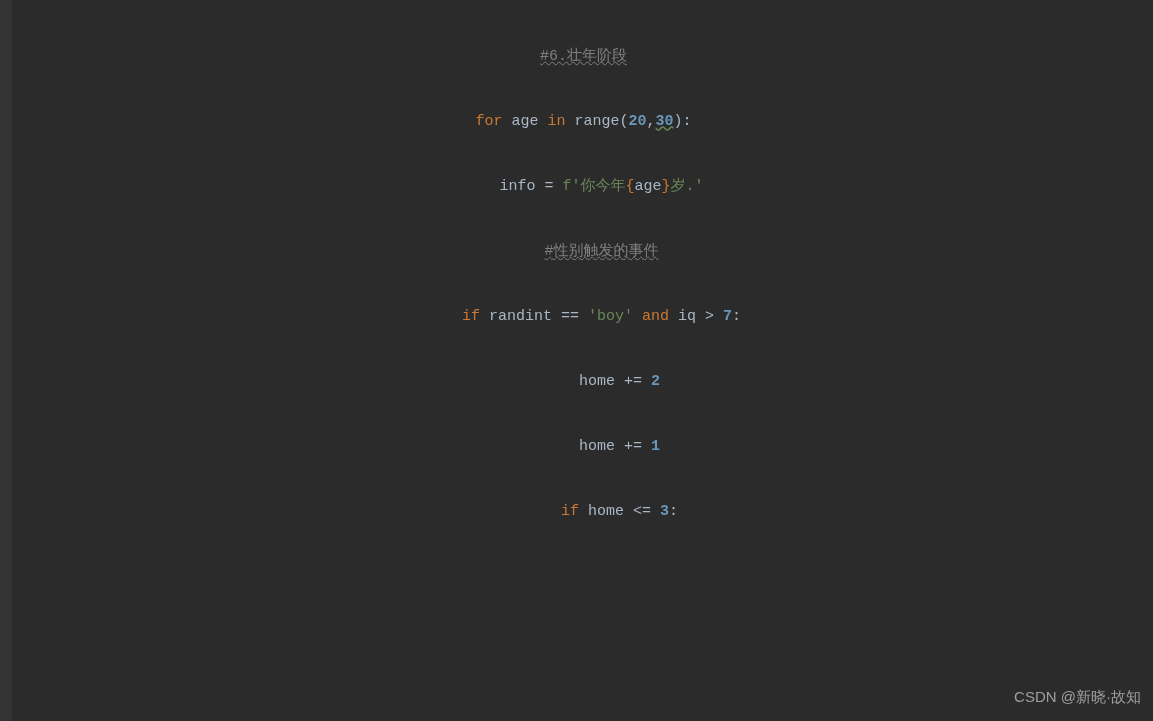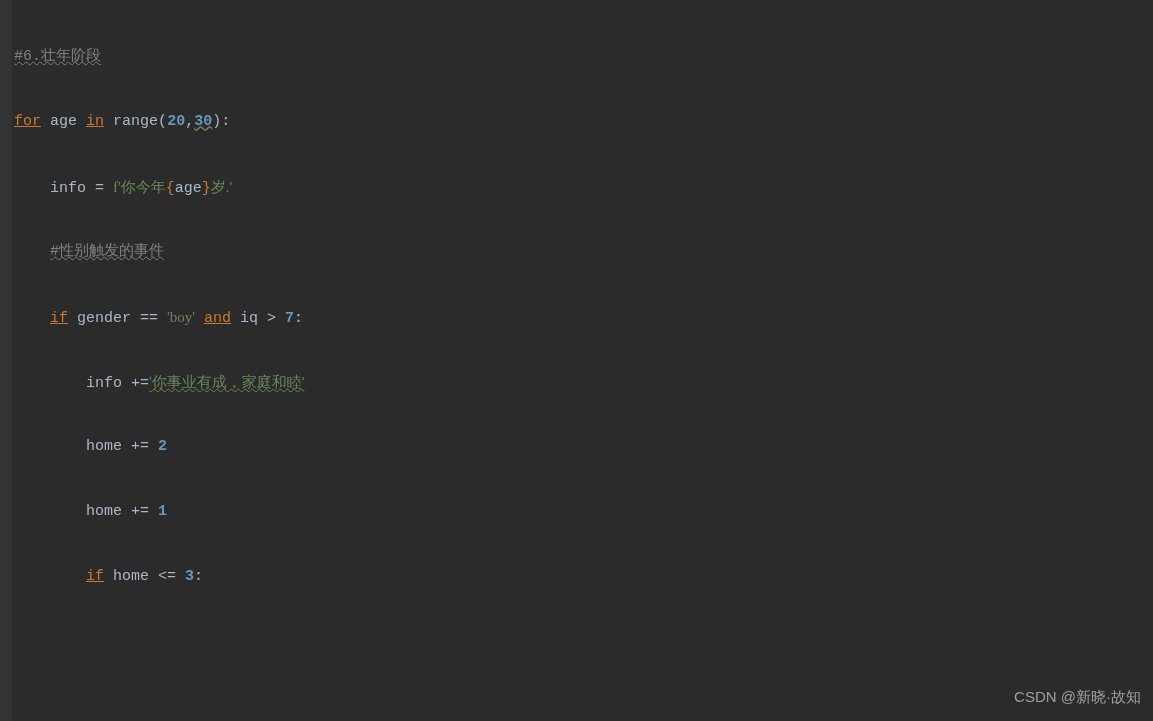--- a/index.html
+++ b/index.html
@@ -23,24 +23,24 @@
   background: #313335;
 }
 .code {
   position: absolute;
   left: 14px;
   top: 0;
   width: calc(100% - 14px);
   padding-top: 8px;
   white-space: pre;
 }
-.line { height: 32.5px; display: block; }
-.kw { color: #cc7832; text-decoration: underline; }
+.line { height: 32.5px; display: block; text-align: center; }
+.kw { color: #cc7832; }
 .num { color: #6897bb; font-weight: bold; }
-.str { color: #6a8759; font-family: Liberation Serif, serif; }
+.str { color: #6a8759; }
 .var { color: #a9b7c6; }
 .comment { color: #808080; }
 .fstr-brace { color: #cc7832; }
 .fstr-var { color: #a9b7c6; }
 .op { color: #a9b7c6; }
 .fn { color: #a9b7c6; }
 .wavy {
   text-decoration-line: underline;
   text-decoration-style: wavy;
   text-decoration-color: #6a8759;
@@ -70,22 +70,21 @@
 </head>
 <body>
 
 <div class="gutter"></div>
 
 <div class="code">
 <span class="line"><span class="comment wavy-gray">#6.壮年阶段</span></span>
 <span class="line"><span class="kw">for</span> <span class="var">age</span> <span class="kw">in</span> <span class="fn">range</span>(<span class="num">20</span><span class="op">,</span><span class="num wavy-num">30</span>):</span>
 <span class="line">    <span class="var">info</span> = <span class="str">f'你今年</span><span class="fstr-brace">{</span><span class="fstr-var">age</span><span class="fstr-brace">}</span><span class="str">岁.'</span></span>
 <span class="line">    <span class="comment wavy-gray">#性别触发的事件</span></span>
-<span class="line">    <span class="kw">if</span> <span class="var">gender</span> == <span class="str">'boy'</span> <span class="kw">and</span> <span class="var">iq</span> &gt; <span class="num">7</span>:</span>
-<span class="line">        <span class="var">info</span> +=<span class="str wavy">'你事业有成，家庭和睦'</span></span>
+<span class="line">    <span class="kw">if</span> <span class="var">randint</span> == <span class="str">'boy'</span> <span class="kw">and</span> <span class="var">iq</span> &gt; <span class="num">7</span>:</span>
 <span class="line">        <span class="var">home</span> += <span class="num">2</span></span>
 <span class="line">        <span class="var">home</span> += <span class="num">1</span></span>
 <span class="line">        <span class="kw">if</span> <span class="var">home</span> &lt;= <span class="num">3</span>:</span>
 
 
 
 
 
 
 

